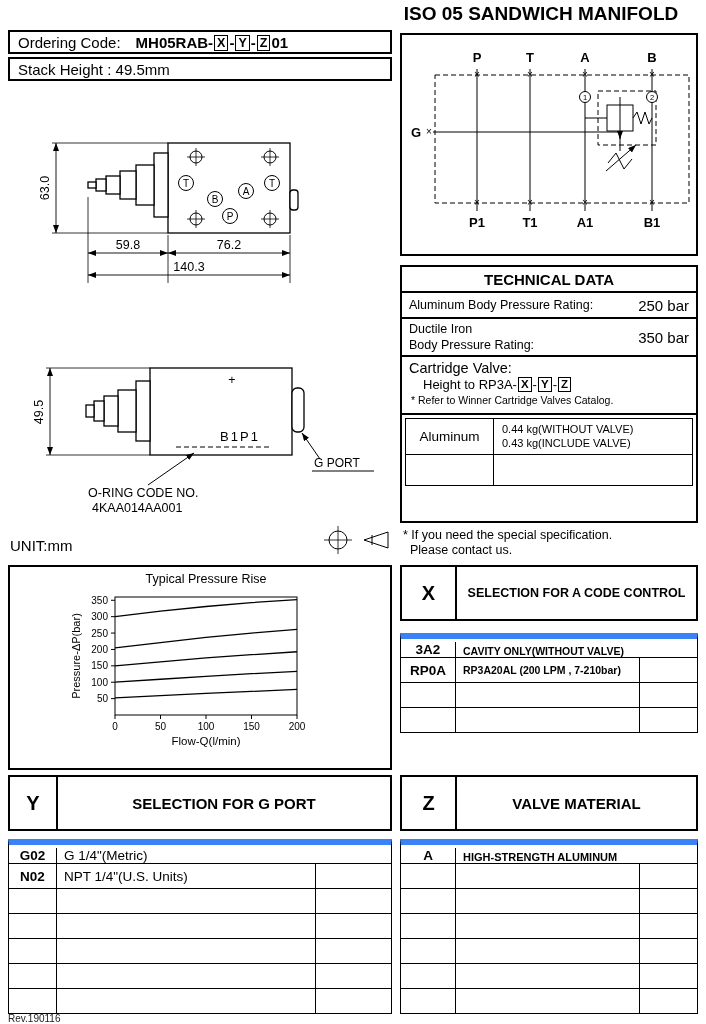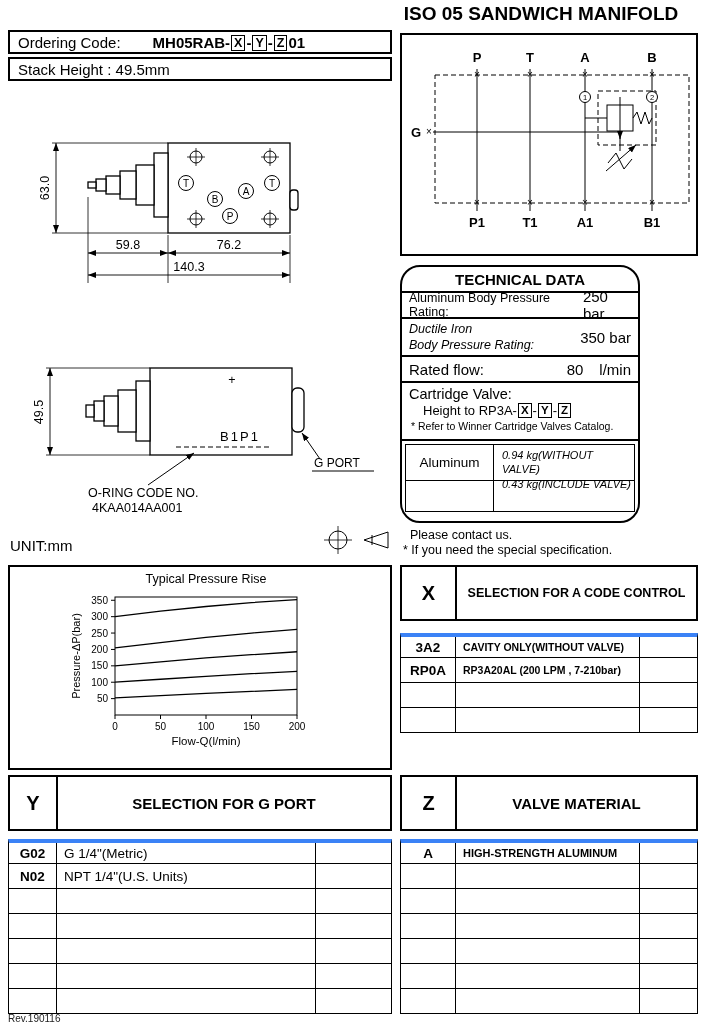--- a/index.html
+++ b/index.html
@@ -16,57 +16,57 @@
   .dim { stroke:#000; stroke-width:0.9; fill:none; }
   .ext { stroke:#000; stroke-width:0.8; fill:none; }
   .dt  { font-size:12.5px; }
   .pl  { font-size:10px; text-anchor:middle; }
   .plb { font-size:13px; font-weight:600; text-anchor:middle; }
   .xm  { font-size:10px; text-anchor:middle; }
   .co  { font-size:7.5px; text-anchor:middle; }
 
   
   .obox { border:2px solid #000; display:flex; align-items:center; padding-left:8px; font-size:15px; background:#fff; }
-  .ocode { margin-left:32px; font-weight:bold; }
+  .ocode { margin-left:15px; font-weight:bold; }
   .codebox { display:inline-block; border:1.5px solid #000; padding:0 2px; margin:0 1px;
              font-weight:bold; font-size:12.5px; line-height:14px; vertical-align:1px; }
   .codebox.sm { font-size:11.5px; line-height:13px; }
 
   #title { font-size:19px; font-weight:bold; text-align:center; }
 
   
   #tech-box { border:2px solid #000; background:#fff; }
   .td-title { height:26px; display:flex; align-items:center; justify-content:center;
               font-weight:bold; font-size:15px; border-bottom:2px solid #000; }
   .td-row { display:flex; justify-content:space-between; align-items:center;
             padding:0 7px; border-bottom:2px solid #000; }
   .td-l1 { font-size:12.5px; }
   .td-l2 { font-size:15px; }
   .td-val { font-size:15px; }
-  .blk { display:block; line-height:1.3;font-style:italic; }
+  .blk { display:block; line-height:1.3; }
   .td-flow { display:flex; gap:16px; font-size:15px; }
   .td-cart { padding:3px 7px 0 7px; border-bottom:2px solid #000; height:58px; }
   .cart-l1 { font-size:14.5px; }
   .cart-l2 { font-size:13px; padding-left:14px; margin-top:1px; }
   .cart-note { font-size:10.5px; padding-left:2px; margin-top:2px; }
   .wt { margin:3px; border:1px solid #000; }
   .wt-row { display:flex; border-bottom:1px solid #000; }
   .wt-row:last-child { border-bottom:0; }
   .wt-mat { width:88px; border-right:1px solid #000; display:flex; align-items:center;
             justify-content:center; font-size:13.5px; }
   .wt-vals { flex:1; padding:3px 0 0 8px; font-size:11px; }
   .td-note { font-size:12.5px; line-height:1.18; }
 
   
   .sel-head { display:flex; border:2px solid #000; background:#fff; }
   .sel-head .hcode { display:flex; align-items:center; justify-content:center;
                      font-weight:bold; font-size:20px; border-right:2px solid #000; }
   .sel-head .htitle { flex:1; display:flex; align-items:center; justify-content:center; font-weight:bold; }
   .sel-row { display:flex; height:25px; border:1px solid #000; border-top:0; background:#fff; }
-  .sel-row.first { border-top:4px solid #3b82f6; }
+  .sel-row.first { border-top:6px solid #3b82f6;align-items:flex-end; }
   .cell { display:flex; align-items:center; }
   .cell.code { justify-content:center; font-weight:bold; font-size:13.5px; border-right:1px solid #000; }
   .cell.desc { flex:1; padding-left:7px; }
   .cell.end  { border-left:1px solid #000; }
   .xdesc { font-size:10.5px;font-weight:bold; }
   .ydesc { font-size:13.5px; }
   .zdesc { font-size:11px; font-weight:bold; }
 
   #chart-box { border:2px solid #000; background:#fff; }
   #rev { font-size:10px; color:#222; }
@@ -272,68 +272,61 @@
         <line class="ext" x1="316" y1="455" x2="344" y2="455"></line>
         <line class="ext" x1="330" y1="441" x2="330" y2="469"></line>
       </g>
       <g>
         <path class="ln" d="M380,447 L356,455 L380,463 Z"></path>
         <line class="ln" x1="364" y1="450" x2="364" y2="460"></line>
       </g>
     </svg>
   </div>
 
-  <div id="tech-box" class="abs" style="left:400px;top:265px;width:240px;height:258px;border-radius:20px;">
+  <div id="tech-box" class="abs" style="left:400px;top:265px;width:298px;height:258px;">
     <div class="td-title">TECHNICAL DATA</div>
 
     <div class="td-row" style="height:26px">
       <span class="td-l1">Aluminum Body Pressure Rating:</span>
       <span class="td-val">250 bar</span>
     </div>
 
     <div class="td-row" style="height:38px">
       <span class="td-l1">
         <span class="blk">Ductile Iron</span>
         <span class="blk">Body Pressure Rating:</span>
       </span>
       <span class="td-val">350 bar</span>
     </div>
 
-    <div class="td-row" style="height:26px">
-      <span class="td-l2">Rated flow:</span>
-      <span class="td-flow">
-        <span>80</span>
-        <span>l/min</span>
-      </span>
-    </div>
 
     <div class="td-cart">
       <div class="cart-l1">Cartridge Valve:</div>
       <div class="cart-l2"><span>Height to RP3A-</span><span class="codebox sm">X</span><span>-</span><span class="codebox sm">Y</span><span>-</span><span class="codebox sm">Z</span></div>
       <div class="cart-note">* Refer to Winner Cartridge Valves Catalog.</div>
     </div>
 
     <div class="wt">
       <div class="wt-row" style="height:36px">
         <div class="wt-mat">Aluminum</div>
         <div class="wt-vals">
-          <span class="blk">0.94 kg(WITHOUT VALVE)</span>
+          <span class="blk">0.44 kg(WITHOUT VALVE)</span>
           <span class="blk">0.43 kg(INCLUDE VALVE)</span>
         </div>
       </div>
       <div class="wt-row" style="height:30px">
         <div class="wt-mat"></div>
         <div class="wt-vals"></div>
       </div>
     </div>
   </div>
 
   <div class="abs td-note" style="left:403px;top:528px;">
+    <div>* If you need the special specification.</div>
     <div style="padding-left:7px">Please contact us.</div>
-    <div>* If you need the special specification.</div>
   </div>
 
   <div id="chart-box" class="abs" style="left:8px;top:565px;width:384px;height:205px;">
     <svg id="chart-svg" width="380" height="200" viewBox="0 0 380 200">
       <text x="196" y="16" text-anchor="middle" font-size="12.5">Typical Pressure Rise</text>
       <text x="196" y="178" text-anchor="middle" font-size="11.5">Flow-Q(l/min)</text>
       <text transform="rotate(-90 70 89)" x="70" y="89" text-anchor="middle" font-size="11">Pressure-ΔP(bar)</text>
     <rect x="105" y="30" width="182" height="118" fill="none" stroke="#000" stroke-width="1"></rect>
         <line x1="101" y1="131.61111111111111" x2="105" y2="131.61111111111111" stroke="#000" stroke-width="1"></line>
         <text x="98" y="135.11111111111111" text-anchor="end" font-size="10">50</text>

